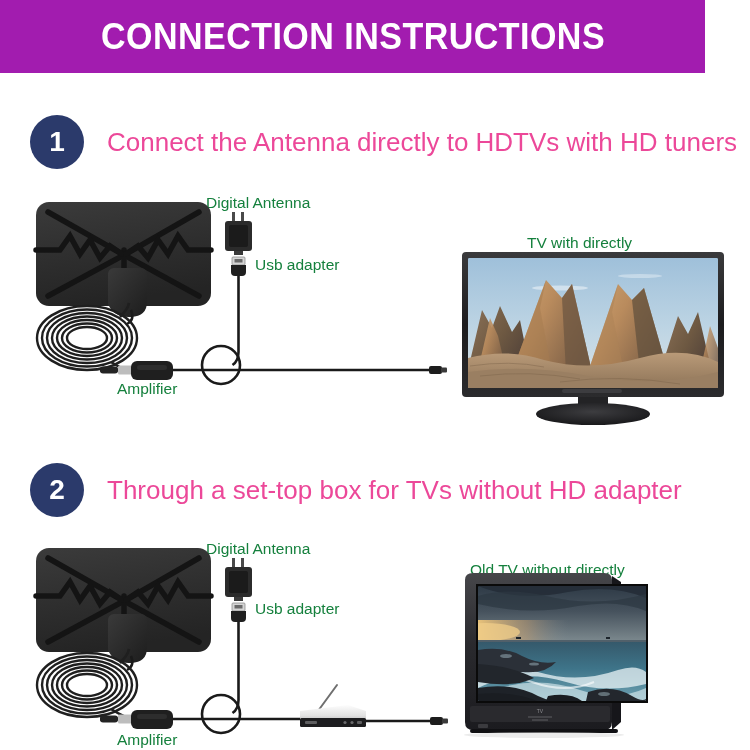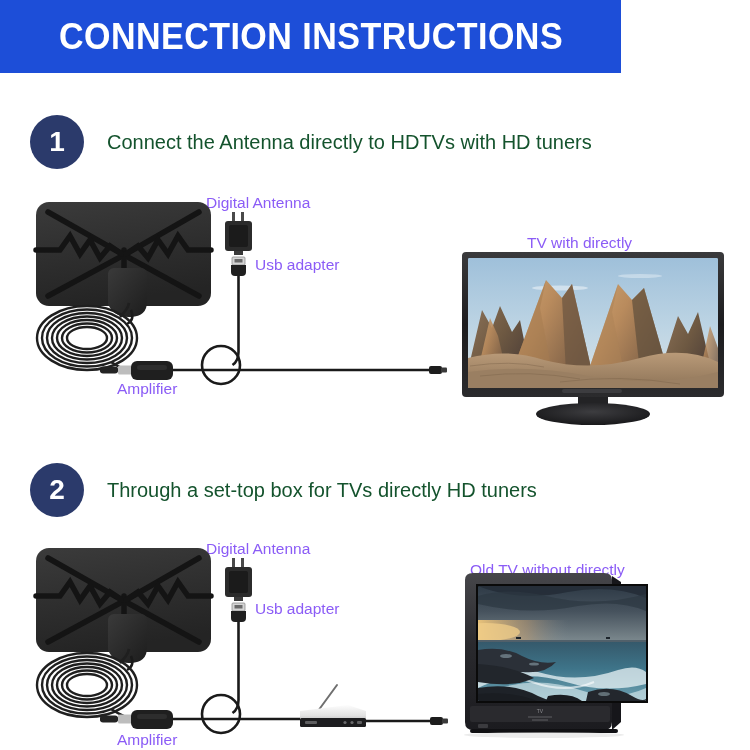--- a/index.html
+++ b/index.html
@@ -6,22 +6,22 @@
   html,body { width:750px; height:750px; }
   body {
     font-family:"Liberation Sans", sans-serif;
     background:#ffffff;
     position:relative;
     overflow:hidden;
   }
 
   
   .header {
-    position:absolute; left:0; top:0; width:621px; height:73px;
-    background:#1d4ed8;
+    position:absolute; left:0; top:0; width:705px; height:73px;
+    background:#a21caf;
     display:flex; align-items:center; justify-content:center;text-align:right;
   }
   .header-title {
     color:#ffffff;
     font-size:37px;
     font-weight:bold;
     letter-spacing:0.5px;
     transform:scaleX(0.92);
     white-space:nowrap;
     font-family:"Liberation Sans", sans-serif;
@@ -36,35 +36,35 @@
     width:54px; height:54px; border-radius:50%;
     background:#2b3a6b;
     color:#ffffff;
     font-size:28px; font-weight:bold;
     display:flex; align-items:center; justify-content:center;
     flex:0 0 auto;
     font-family:"Liberation Sans", sans-serif;
   }
   .step-text {
     margin-left:23px;
-    font-size:20px;
-    color:#14532d;
+    font-size:26px;
+    color:#ec4899;
     white-space:nowrap;
     font-family:"Liberation Sans", sans-serif;
   }
 
   
   .panel { position:absolute; left:0; width:750px; height:275px; }
   #panel-1 { top:180px; }
   #panel-2 { top:528px; }
 
   .lbl {
     position:absolute;
     font-size:15.5px;
-    color:#8b5cf6;
+    color:#15803d;
     white-space:nowrap;
     font-family:"Liberation Sans", sans-serif;
   }
 
   svg { position:absolute; left:0; top:0; overflow:visible; }
 </style>
 </head>
 <body>
 
 <div class="header">
@@ -234,21 +234,21 @@
       <rect x="562" y="209" width="60" height="4" rx="2" fill="#4a4a4c" opacity="0.6"></rect>
 
       <rect x="578" y="217" width="30" height="14" fill="#232325"></rect>
       <ellipse cx="593" cy="234" rx="57" ry="11" fill="url(#base1)"></ellipse>
     </g>
   </svg>
 </div>
 
 <div class="step-row" id="step-2">
   <div class="step-badge">2</div>
-  <div class="step-text">Through a set-top box for TVs directly HD tuners</div>
+  <div class="step-text">Through a set-top box for TVs without HD adapter</div>
 </div>
 
 <div class="panel" id="panel-2">
   <div class="lbl" style="left:206px; top:12px;">Digital Antenna</div>
   <div class="lbl" style="left:255px; top:72px;">Usb adapter</div>
   <div class="lbl" style="left:117px; top:203px;">Amplifier</div>
   <div class="lbl" style="left:470px; top:33px;">Old TV without directly</div>
 
   <svg width="750" height="275" viewBox="0 0 750 275">
     <defs>

